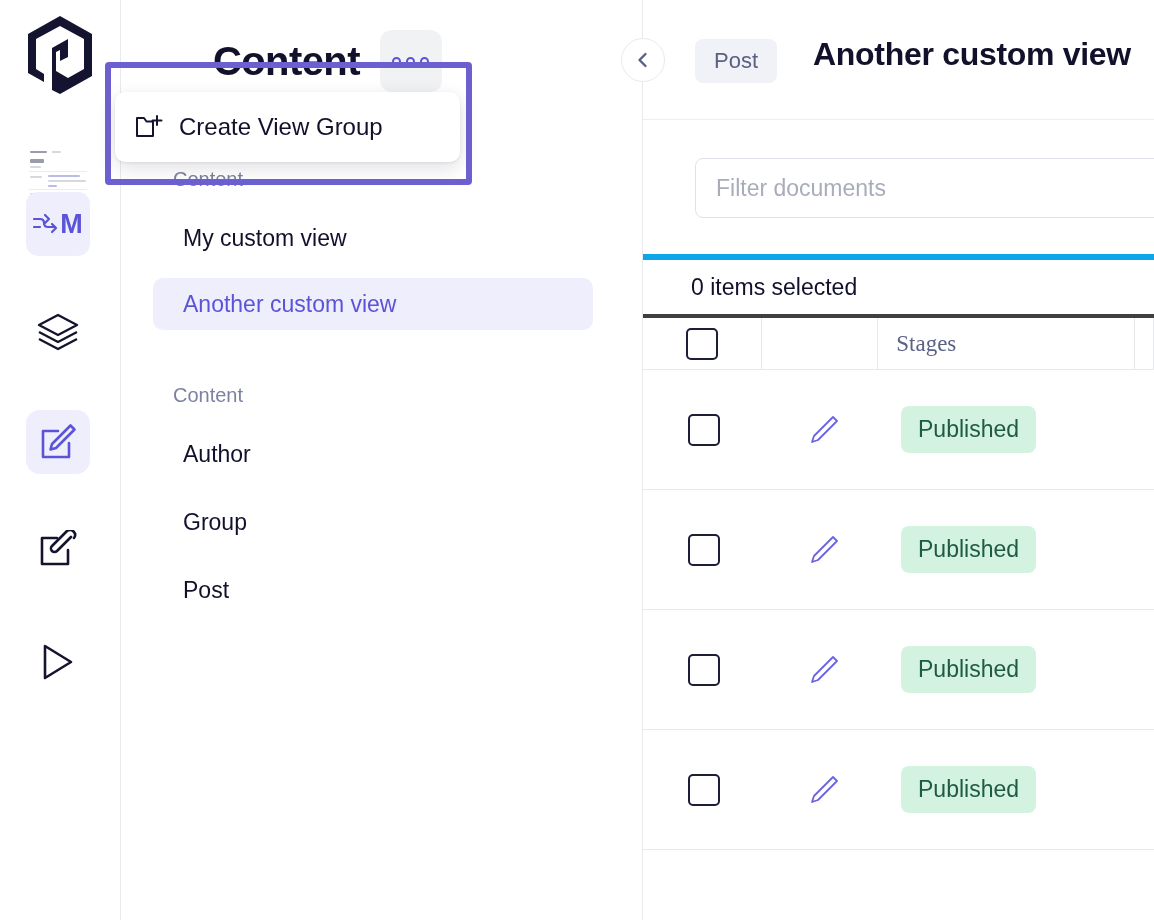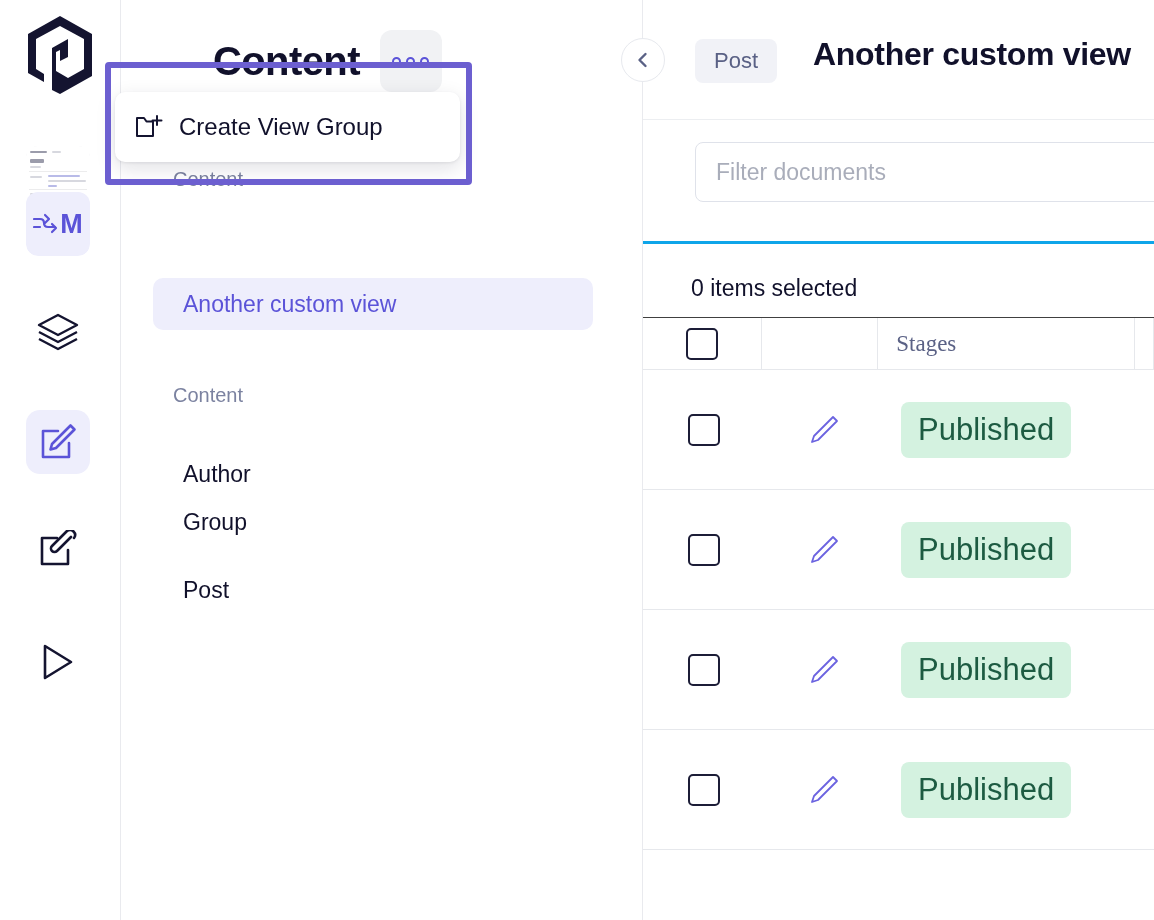--- a/index.html
+++ b/index.html
@@ -114,34 +114,34 @@
     position: absolute; left: 52px; top: 39px;
     background: #f1f2f7; border-radius: 8px; padding: 9px 19px;
     font-size: 22px; color: #5a6185;
   }
   .main-title {
     position: absolute; left: 170px; top: 36px;
     font-size: 32px; font-weight: 700; color: #11112b; white-space: nowrap;
     letter-spacing: -0.3px;
   }
   .filter-wrap {
-    position: absolute; left: 0; top: 104px; right: 0; height: 140px;
-    border-bottom: 3px solid #0ea5e9;
+    position: absolute; left: 0; top: 120px; right: 0; height: 140px;
+    border-bottom: 6px solid #0ea5e9;
   }
   .filter-input {
     position: absolute; left: 52px; top: 38px; width: 560px; height: 60px;
     border: 1px solid #dfe2ea; border-radius: 8px; background: #fff;
     font-size: 23px; color: #11112b; padding: 0 20px;
     font-family: "Liberation Sans", sans-serif; outline: none;
   }
   .filter-input::placeholder { color: #a9adba; }
   .selected-bar {
     position: absolute; left: 0; top: 260px; right: 0; height: 58px;
     display: flex; align-items: center; padding-left: 48px;
-    border-bottom: 1px solid #404040;
+    border-bottom: 4px solid #404040;
     font-size: 23px; color: #11112b;
   }
   .table-head {
     position: absolute; left: 0; top: 318px; right: 0; height: 52px;
     border-bottom: 1px solid #e6e8ec; display: flex; align-items: center; font-family: Liberation Serif, serif;
   }
   .th {
     height: 52px; display: flex; align-items: center;
     border-right: 1px solid #e6e8ec; padding-left: 18px;
   }
@@ -159,21 +159,21 @@
   .cell-check { width: 122px; justify-content: center; }
   .cell-pencil { width: 118px; justify-content: center; }
   .cell-stage { width: 262px; padding-left: 18px; }
   .row-last { height: 120px; }
 
   .checkbox {
     width: 32px; height: 32px; border: 2px solid #1c1d37;
     border-radius: 5px; background: #fff; cursor: pointer;
   }
   .badge-published {
-    background: #d4f2e0; color: #1d5b42; font-size: 31px;
+    background: #d4f2e0; color: #1d5b42; font-size: 23px;
     border-radius: 8px; padding: 10px 17px; display: inline-block;
   }
 
   svg { display: block; }
 </style>
 </head>
 <body>
 
 <div id="app">
 
@@ -259,27 +259,30 @@
       <span class="views-title">Content</span>
       <button class="views-menu-btn">
         <span class="dot-ring"></span>
         <span class="dot-ring"></span>
         <span class="dot-ring"></span>
       </button>
     </div>
 
     <div class="section-label" style="top:168px;">Content</div>
 
+    <div class="nav-row" style="top:212px;">
+      <span>My custom view</span>
+    </div>
     <div class="nav-row selected" style="top:278px;">
       <span>Another custom view</span>
     </div>
 
     <div class="section-label" style="top:384px;">Content</div>
 
-    <div class="nav-row" style="top:448px;">
+    <div class="nav-row" style="top:428px;">
       <span>Author</span>
     </div>
     <div class="nav-row" style="top:496px;">
       <span>Group</span>
     </div>
     <div class="nav-row" style="top:564px;">
       <span>Post</span>
     </div>
   </div>
 

